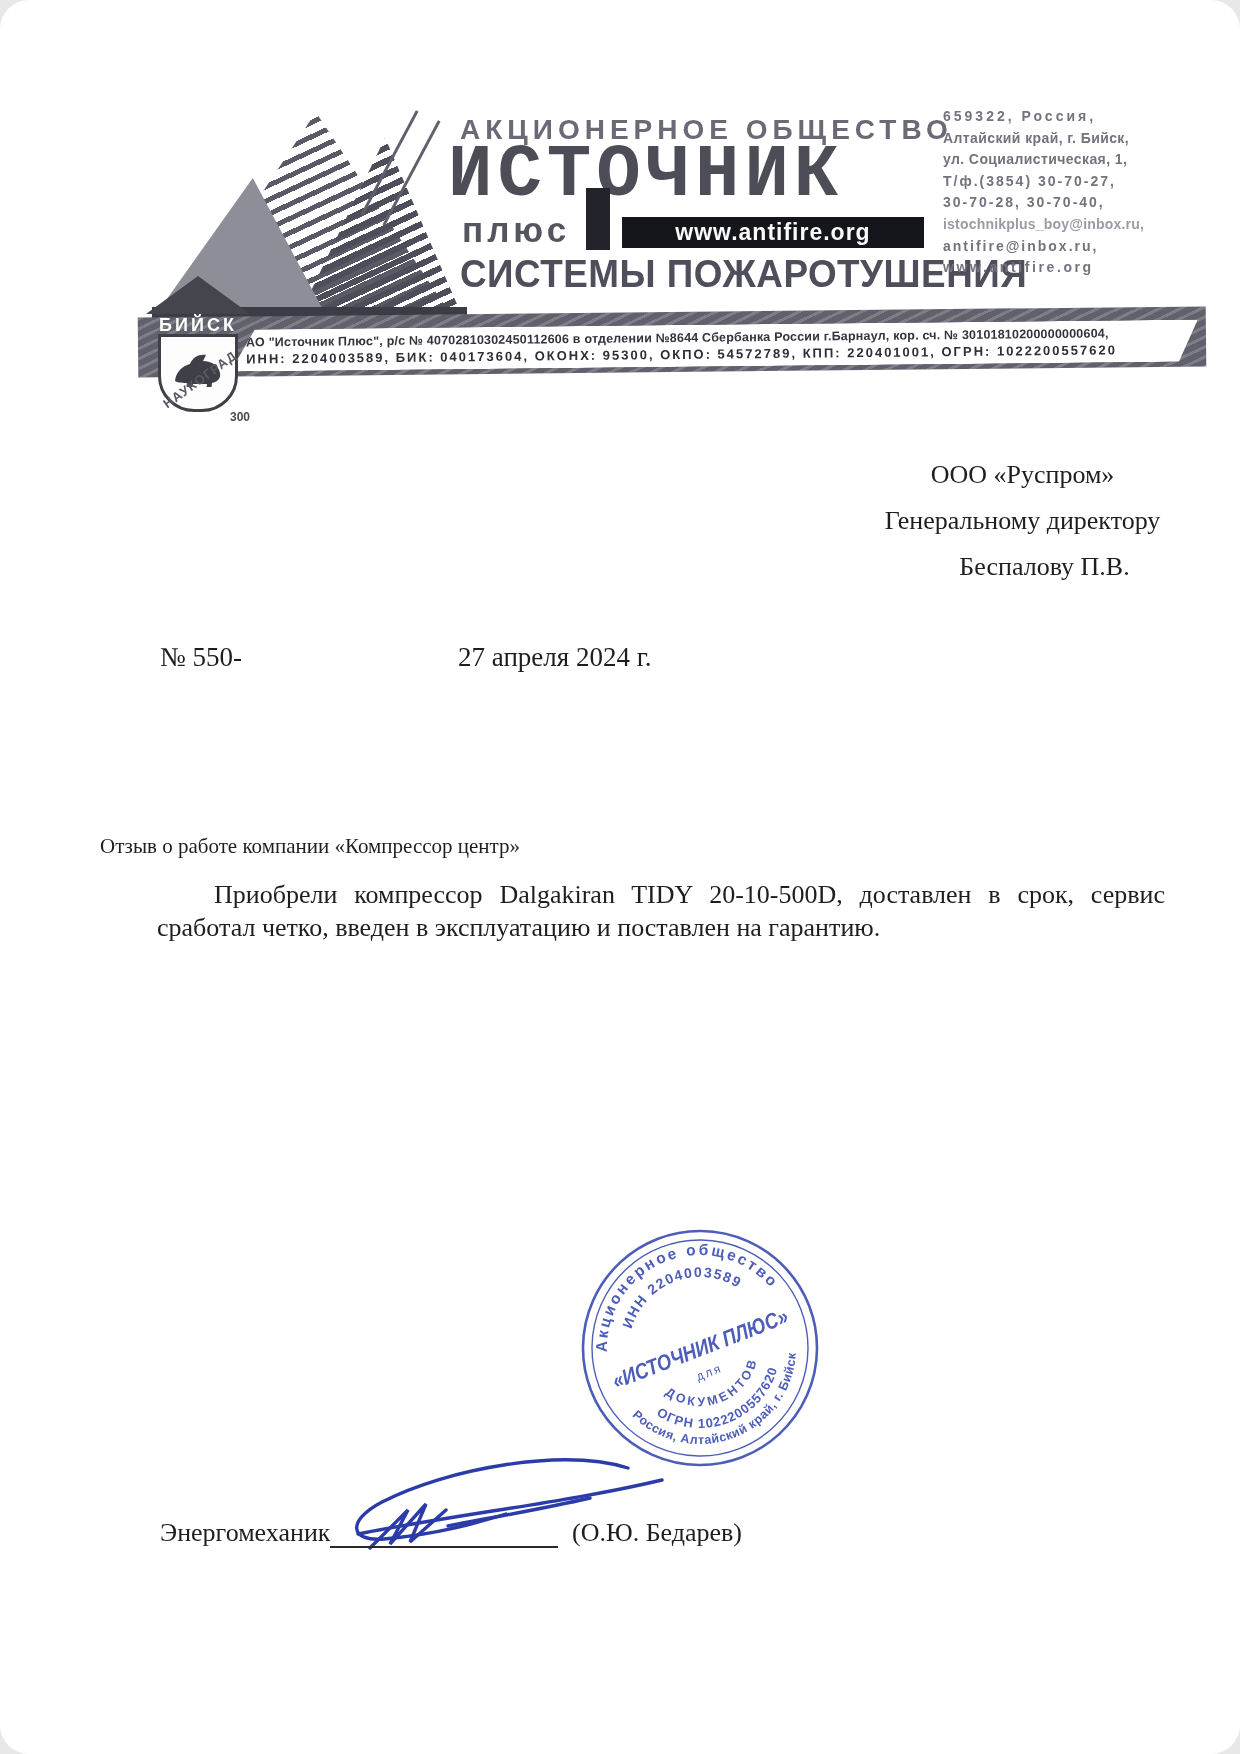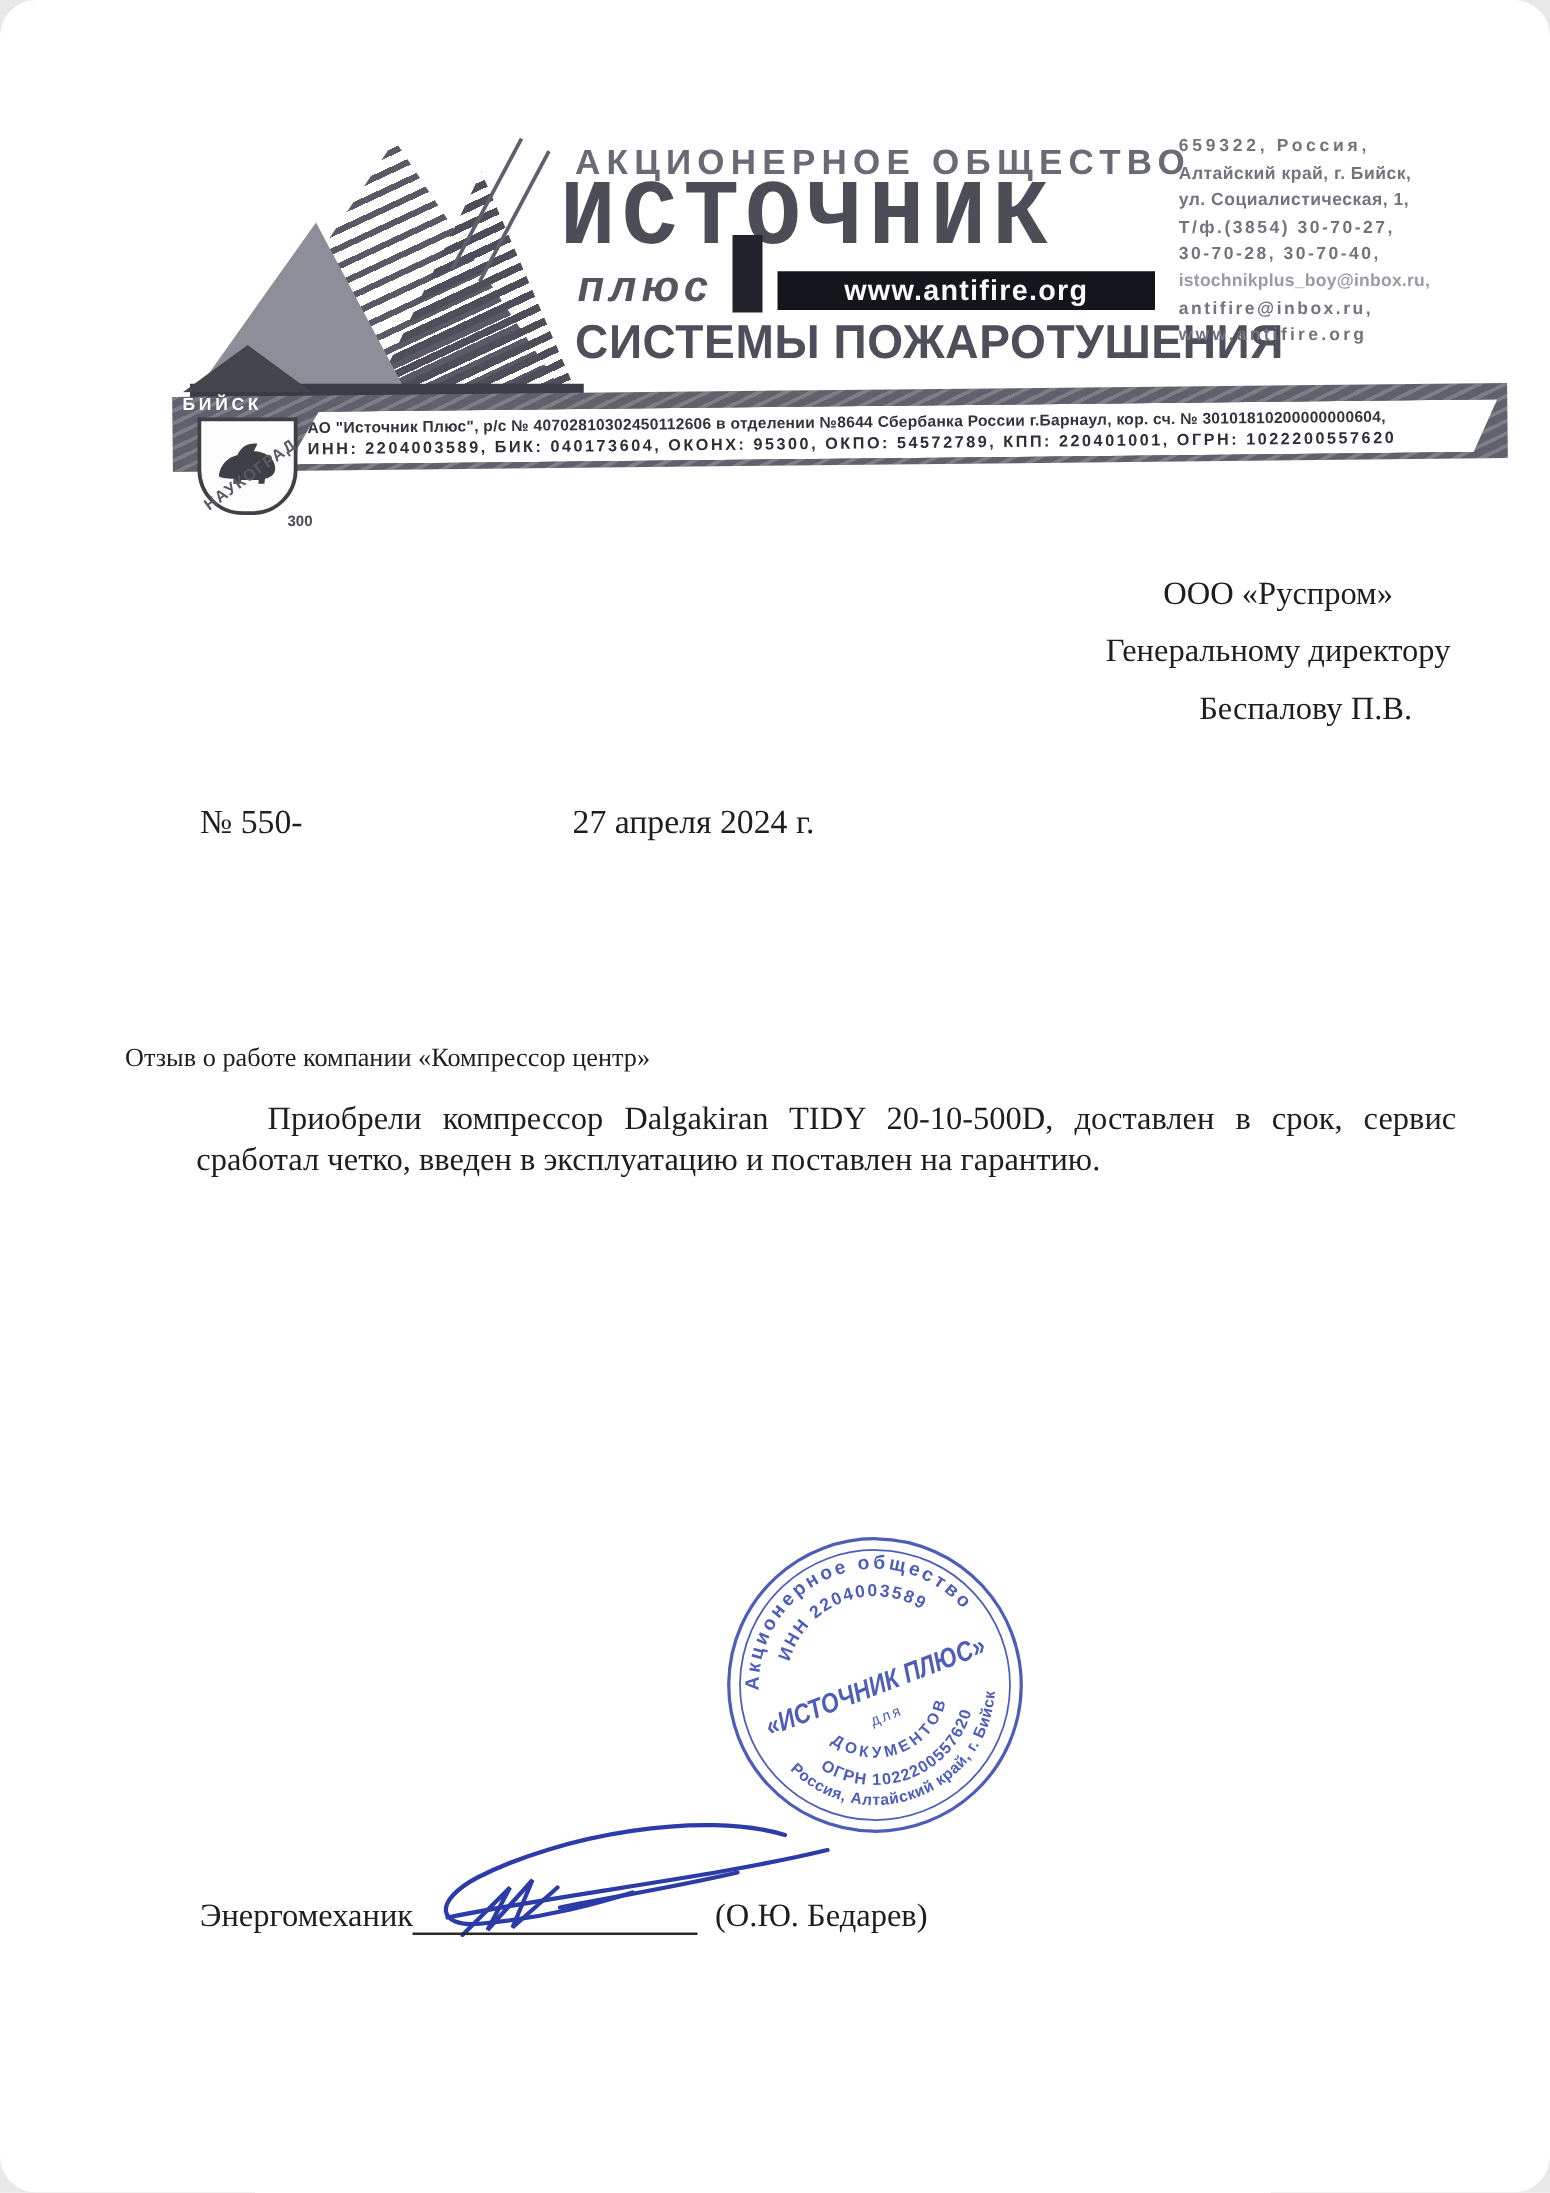--- a/index.html
+++ b/index.html
@@ -27,21 +27,21 @@
   }
   .logo-base{position:absolute;left:0;right:0;bottom:0;height:13px;background:#3c3c46;}
   .logo-line{position:absolute;width:3px;height:118px;background:#60606c;transform:rotate(28deg);}
 
   
   .hdr-orgtype{left:460px;top:114px;font-family:"Liberation Sans",sans-serif;
     font-size:28px;font-weight:600;letter-spacing:5px;color:#6a6a76;white-space:nowrap;}
   .hdr-brand{left:448px;top:138px;font-family:Liberation Mono, monospace;
     font-size:74px;font-weight:bold;letter-spacing:5px;color:#4d4d58;white-space:nowrap;line-height:1;}
   .hdr-plus{left:462px;top:212px;font-family:"Liberation Sans",sans-serif;
-    font-size:35px;font-weight:bold;letter-spacing:4px;color:#55555f;line-height:1;font-style:italic;}
+    font-size:35px;font-weight:bold;letter-spacing:4px;color:#55555f;line-height:1;}
   .hdr-bar{left:586px;top:188px;width:24px;height:62px;background:#23232b;}
   .hdr-site{left:622px;top:217px;width:302px;height:31px;background:#15151c;color:#fafafa;
     font-family:"Liberation Sans",sans-serif;font-size:23px;font-weight:bold;letter-spacing:1px;
     display:flex;align-items:center;justify-content:center;line-height:1;}
   .hdr-tagline{left:460px;top:252px;font-family:"Liberation Sans",sans-serif;
     font-size:38px;font-weight:bold;letter-spacing:.5px;color:#4f4f5c;white-space:nowrap;
     transform:scaleX(.97);transform-origin:left top;line-height:1.2;}
 
   
   .contact{left:943px;top:106px;width:215px;font-family:"Liberation Sans",sans-serif;
@@ -62,22 +62,22 @@
     clip-path:polygon(2.6% 0,100% 0,98% 100%,0 100%);
     font-family:"Liberation Sans",sans-serif;font-weight:bold;
     display:flex;flex-direction:column;justify-content:center;padding-left:16px;box-sizing:border-box;}
   .bank1{font-size:12.5px;letter-spacing:.2px;color:#33333d;white-space:nowrap;}
   .bank2{font-size:13px;letter-spacing:2px;color:#2e2e38;white-space:nowrap;margin-top:2px;}
 
   
   .emblem{left:146px;top:276px;width:104px;height:148px;z-index:3;}
   .emblem-peak{position:absolute;left:0;top:0;width:104px;height:38px;background:#45454e;
     clip-path:polygon(50% 0,0 100%,100% 100%);}
-  .emblem-city{position:absolute;left:0;top:39px;width:104px;
-    font-family:"Liberation Sans",sans-serif;font-size:14px;font-weight:bold;
+  .emblem-city{position:absolute;left:0;top:39px;width:104px;text-align:center;
+    font-family:"Liberation Sans",sans-serif;font-size:18px;font-weight:bold;
     letter-spacing:3px;color:#ffffff;}
   .emblem-shield{position:absolute;left:12px;top:58px;width:80px;height:78px;background:#fdfdfd;
     border:3px solid #3f3f48;border-radius:0 0 36px 36px;box-sizing:border-box;overflow:hidden;}
   .emblem-ribbon{position:absolute;left:-8px;top:96px;width:124px;text-align:center;
     font-family:"Liberation Sans",sans-serif;font-size:13px;font-weight:bold;
     letter-spacing:1px;color:#595964;transform:rotate(-36deg);}
   .emblem-300{position:absolute;left:0;top:134px;width:104px;text-align:right;
     font-family:"Liberation Sans",sans-serif;font-size:12px;font-weight:bold;color:#4a4a54;}
 
   

